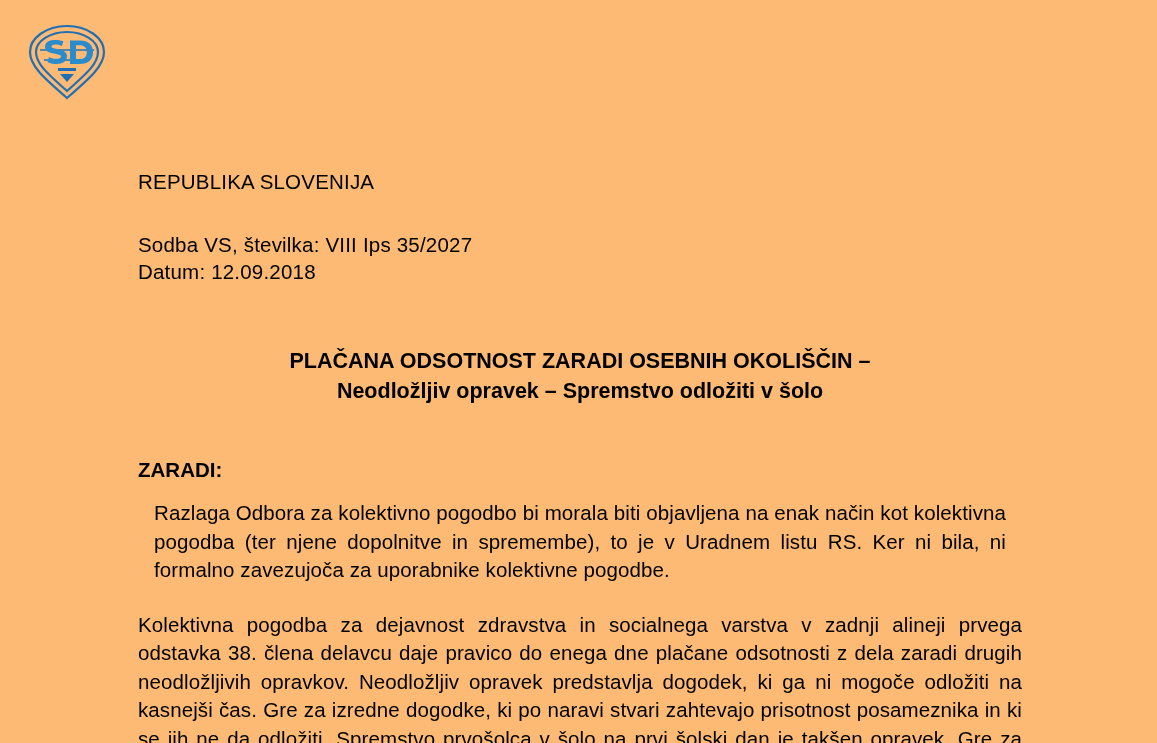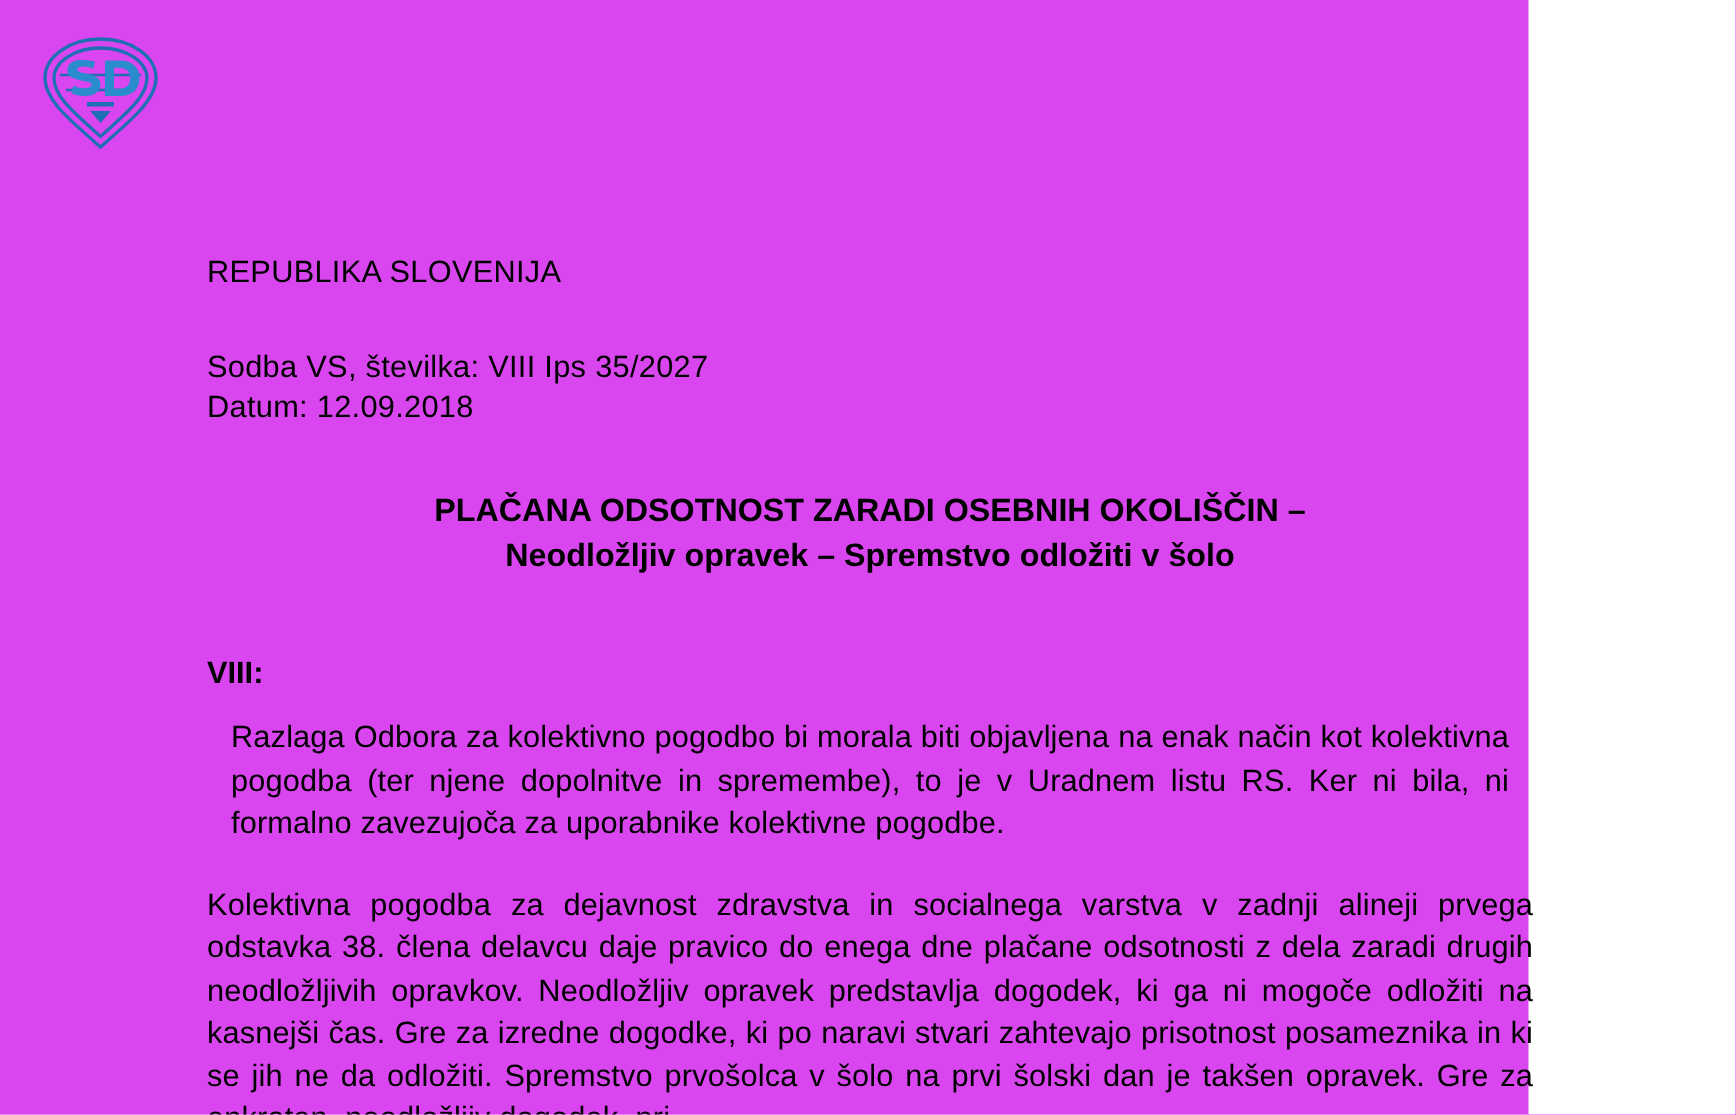--- a/index.html
+++ b/index.html
@@ -9,23 +9,23 @@
   body {
     width: 1157px;
     height: 743px;
     background: #ffffff;
     font-family: "Liberation Sans", sans-serif;
     color: #000000;
     overflow: hidden;
   }
   .page {
     position: relative;
-    width: 1019px;
+    width: 1157px;
     height: 743px;
-    background: #d946ef;
+    background: #fdba74;
   }
   .logo {
     position: absolute;
     left: 24px;
     top: 22px;
     width: 86px;
     height: 80px;
   }
   .doc-body {
     position: absolute;
@@ -38,21 +38,21 @@
     line-height: 27px;
     letter-spacing: 0.2px;
   }
   .meta-block {
     margin-top: 36px;
     font-size: 20.5px;
     line-height: 27px;
     letter-spacing: 0.2px;
   }
   .title-block {
-    margin-top: 40px;
+    margin-top: 61px;
     text-align: center;
     font-weight: bold;
     font-size: 21.5px;
     line-height: 30px;
   }
   .title-line-1 {
     display: block;
   }
   .title-line-2 {
     display: block;
@@ -109,20 +109,20 @@
     <div class="meta-block">
       <div>Sodba VS, številka: VIII Ips 35/2027</div>
       <div>Datum: 12.09.2018</div>
     </div>
 
     <div class="title-block">
       <span class="title-line-1">PLAČANA ODSOTNOST ZARADI OSEBNIH OKOLIŠČIN –</span>
       <span class="title-line-2">Neodložljiv opravek – Spremstvo odložiti v šolo</span>
     </div>
 
-    <div class="section-label">VIII:</div>
+    <div class="section-label">ZARADI:</div>
 
     <p class="para first" style="margin:16px;">Razlaga Odbora za kolektivno pogodbo bi morala biti objavljena na enak način kot kolektivna pogodba (ter njene dopolnitve in spremembe), to je v Uradnem listu RS. Ker ni bila, ni formalno zavezujoča za uporabnike kolektivne pogodbe.</p>
 
     <p class="para spaced" style="margin:26px 0 0 0;">Kolektivna pogodba za dejavnost zdravstva in socialnega varstva v zadnji alineji prvega odstavka 38. člena delavcu daje pravico do enega dne plačane odsotnosti z dela zaradi drugih neodložljivih opravkov. Neodložljiv opravek predstavlja dogodek, ki ga ni mogoče odložiti na kasnejši čas. Gre za izredne dogodke, ki po naravi stvari zahtevajo prisotnost posameznika in ki se jih ne da odložiti. Spremstvo prvošolca v šolo na prvi šolski dan je takšen opravek. Gre za enkraten, neodložljiv dogodek, pri</p>
 
   </div>
 </div>
 
 </body></html>

